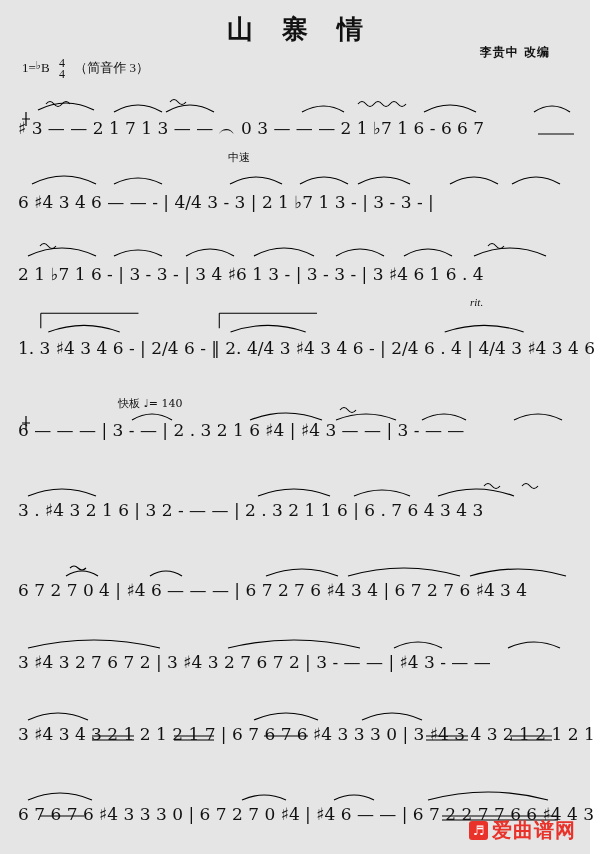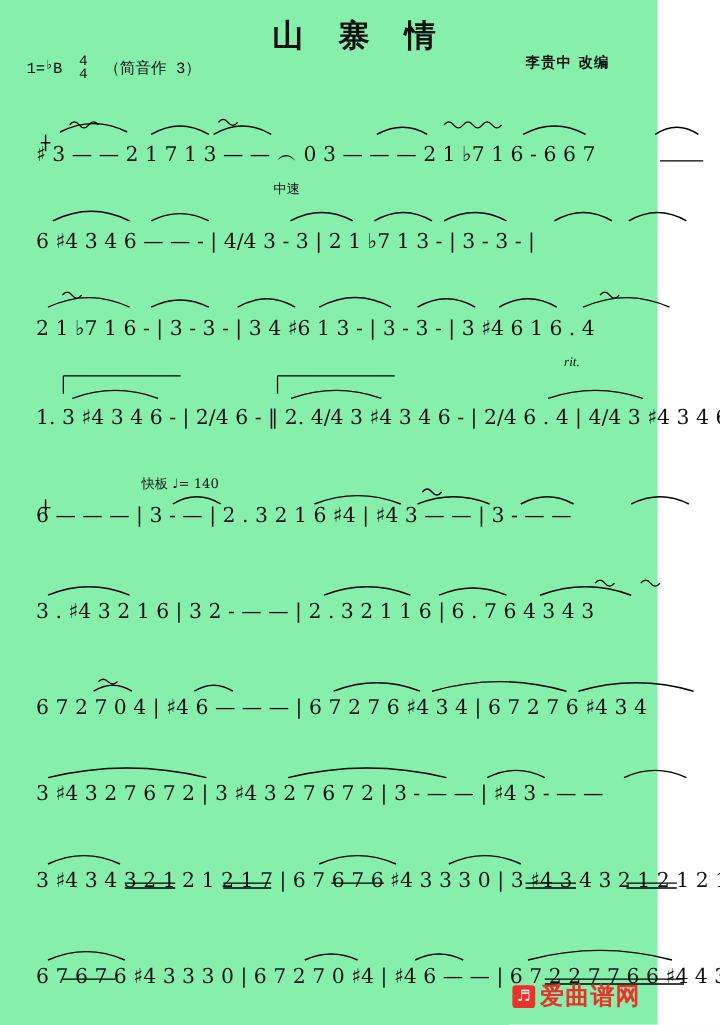--- a/index.html
+++ b/index.html
@@ -10,23 +10,23 @@
   body {
     width: 600px;
     height: 854px;
     position: relative;
     font-family: "Liberation Serif", serif;
     color: #111111;
     overflow: hidden;
   }
   .sheet {
     position: relative;
-    width: 548px;
+    width: 590px;
     height: 854px;
-    background: #86efac;
+    background: #e5e5e5;
   }
   .title {
     position: absolute;
     top: 12px;
     left: 0;
     width: 600px;
     text-align: center;
     font-size: 26px;
     font-weight: bold;
     letter-spacing: 10px;
@@ -37,24 +37,24 @@
     top: 44px;
     right: 40px;
     font-size: 12px;
     font-weight: bold;
     letter-spacing: 1px;
     font-family: "DejaVu Serif", serif;
     margin-left: 12px;
   }
   .keysig {
     position: absolute;
-    top: 46px;
+    top: 58px;
     left: 22px;
     font-size: 13px;
-    font-family: Liberation Mono, monospace;
+    font-family: Liberation Serif, serif;
     white-space: nowrap;
   }
   .keysig .frac {
     display: inline-block;
     vertical-align: middle;
     text-align: center;
     line-height: 0.95;
     font-size: 12px;
     margin: 0 6px;
   }
@@ -75,21 +75,21 @@
     font-family: "DejaVu Serif", serif;
   }
   .rit {
     position: absolute;
     font-size: 11px;
     font-style: italic;
     font-family: "Liberation Serif", serif;
   }
   .sys {
     position: absolute;
-    left: 30px;
+    left: 18px;
     width: 566px;
     height: 62px;
   }
   .notes {
     position: absolute;
     bottom: 8px;
     left: 0;
     width: 566px;
     font-size: 17px;
     font-family: "DejaVu Serif", serif;

